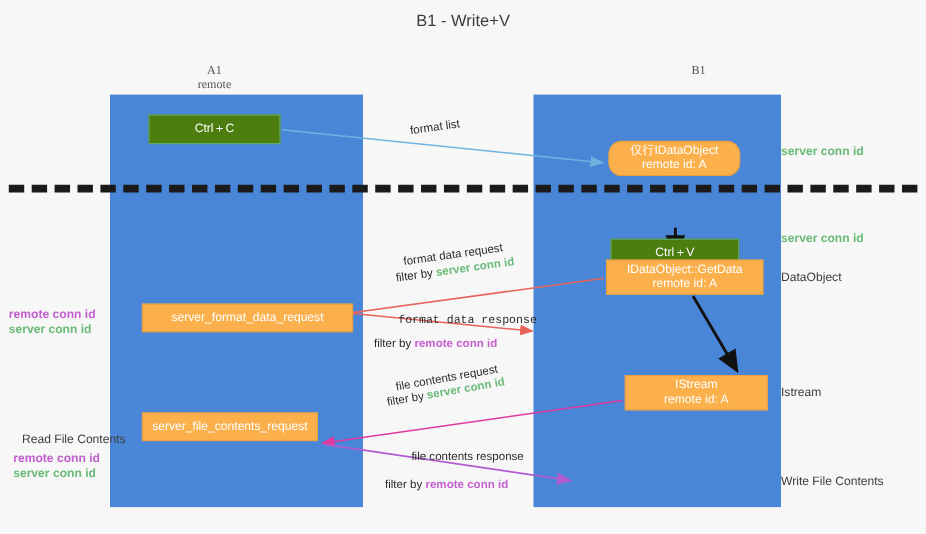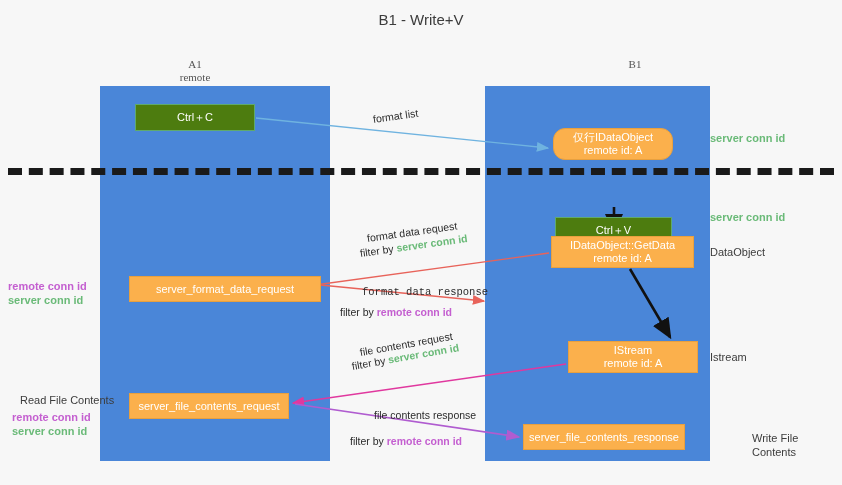--- a/index.html
+++ b/index.html
@@ -49,34 +49,34 @@
   .box.green{background:#4d7c0f;border:1px solid #5faa6d;}
   .box.orange{background:#fbb04c;border:1px solid #e8a03f;}
 
   #box-ctrlc{left:135px;top:104px;width:120px;height:27px;}
   #box-idataobject{left:553px;top:128px;width:120px;height:32px;border-radius:12px;}
   #box-ctrlv{left:555px;top:181px;width:117px;height:26px;margin-top:36px;}
   #box-getdata{left:551px;top:236px;width:143px;height:32px;}
   #box-fmtreq{left:129px;top:276px;width:192px;height:26px;}
   #box-fmtresp{left:488px;top:288px;width:158px;height:26px;}
   #box-istream{left:568px;top:341px;width:130px;height:32px;}
-  #box-filereq{left:129px;top:393px;width:160px;height:26px;}
+  #box-filereq{left:129px;top:375px;width:160px;height:26px;}
   #box-fileresp{left:523px;top:424px;width:162px;height:26px;}
 
   
   .side{font-size:11px;line-height:14px;}
   .c-green{color:#6aba78;font-weight:bold;}
   .c-purple{color:#c45fd0;font-weight:bold;}
   .c-dark{color:#3c3c3c;}
 
   #sc1{left:710px;top:131px;}
   #sc2{left:710px;top:210px;}
   #lbl-dataobject{left:710px;top:245px;}
   #lbl-istream{left:710px;top:350px;}
-  #lbl-writefile{left:710px;top:431px;padding-left:42px;}
+  #lbl-writefile{left:668px;top:431px;padding-left:42px;}
 
   #left-conn-1{left:8px;top:279px;}
   #left-read{left:20px;top:393px;}
   #left-conn-2{left:12px;top:410px;}
 
   
   .arrlbl{font-size:10.5px;color:#2b2b2b;line-height:15px;white-space:nowrap;}
   .rot-up{transform:rotate(-8deg);transform-origin:left center;}
   .rot-up2{transform:rotate(-10deg);transform-origin:left center;}
 
@@ -173,23 +173,20 @@
 
   <div class="abs box orange" id="box-istream">
     <div>IStream</div>
     <div>remote id: A</div>
   </div>
 
   <div class="abs box orange" id="box-filereq">
     <div>server_file_contents_request</div>
   </div>
 
-  <div class="abs box orange" id="box-fileresp">
-    <div>server_file_contents_response</div>
-  </div>
 
   <div class="abs side c-green" id="sc1">server conn id</div>
   <div class="abs side c-green" id="sc2">server conn id</div>
   <div class="abs side c-dark" id="lbl-dataobject">DataObject</div>
   <div class="abs side c-dark" id="lbl-istream">Istream</div>
   <div class="abs side c-dark" id="lbl-writefile">Write File Contents</div>
 
   <div class="abs side" id="left-conn-1">
     <div class="c-purple">remote conn id</div>
     <div class="c-green">server conn id</div>

